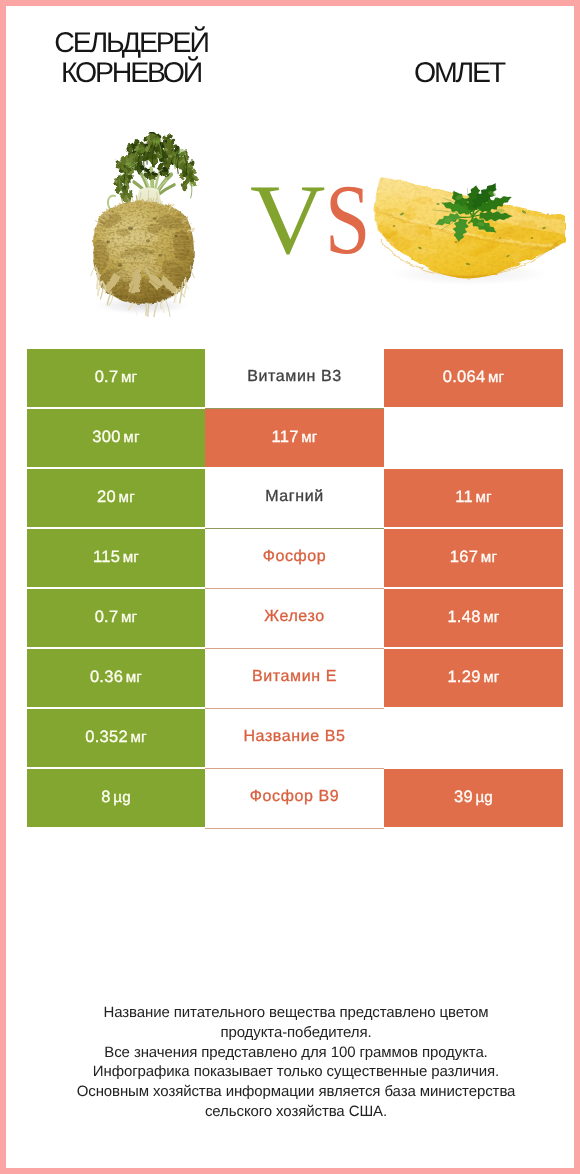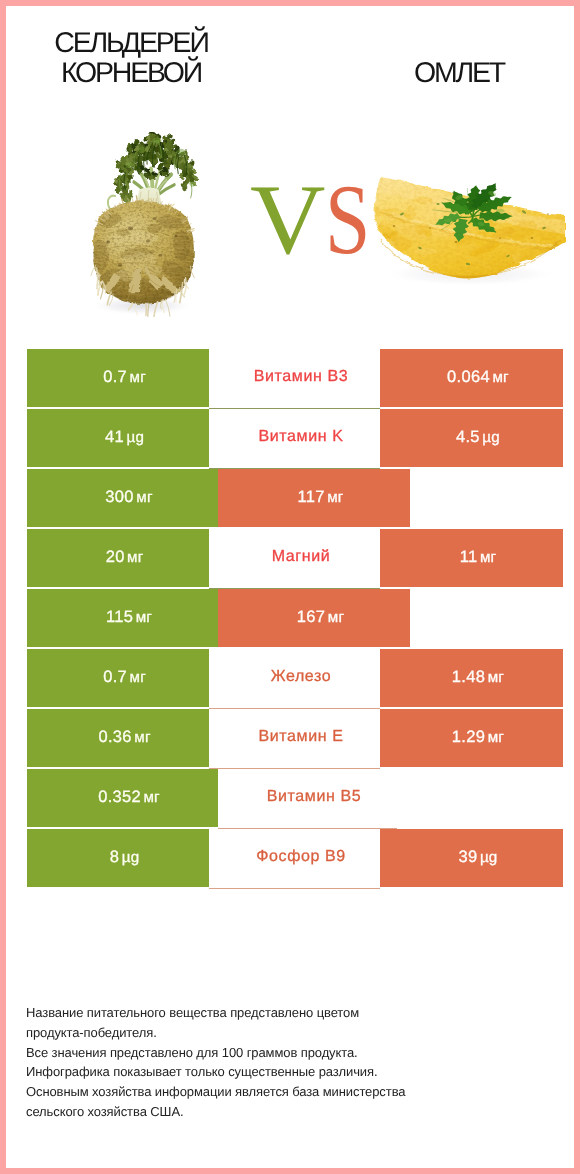--- a/index.html
+++ b/index.html
@@ -23,43 +23,43 @@
   .vs{position:absolute;left:224.5px;top:52px;height:100px;
       font-size:100px;line-height:100px;font-weight:400;letter-spacing:-5px;
       font-family:Liberation Serif, serif;white-space:nowrap;margin-left:19px;}
   .vs .v{color:#82a32e;display:inline-block;transform:scaleX(1.045);transform-origin:left center;}
   .vs .s{color:#e0694a;display:inline-block;transform:scaleX(0.815);transform-origin:left center;
          margin-left:8.5px;}
 
   
   .tbl{position:absolute;left:21px;top:343px;width:536px;}
   .row{display:flex;height:58px;margin-bottom:2px;}
-  .cell{display:flex;align-items:center;justify-content:center;padding-left:13px;}
+  .cell{display:flex;align-items:center;justify-content:center;}
   .cell-l{width:178px;}
   .cell-m{width:179px;background:#fff;box-sizing:border-box;}
   .cell-r{width:179px;}
   .green{background:#82a62f;color:#fdfdf2;}
   .orange{background:#e06e4a;color:#fffdfa;}
   .val{font-size:16.5px;font-weight:400;letter-spacing:0.3px;
        font-family:"Liberation Sans",sans-serif;white-space:nowrap;
        -webkit-text-stroke:0.32px currentColor;position:relative;top:-1px;}
   .val .u{font-size:15.2px;font-weight:400;margin-left:2.5px;letter-spacing:0.2px;}
   .nut{font-size:16px;font-weight:400;letter-spacing:0.6px;
        font-family:"Liberation Sans",sans-serif;
        -webkit-text-stroke:0.3px currentColor;position:relative;top:-1.5px;}
-  .nut.g{color:#ef4444;}
+  .nut.g{color:#404040;}
   .nut.o{color:#d9603e;}
   .cell-m{position:relative;}
   .cell-m::after{content:"";position:absolute;left:0;right:0;bottom:-2px;height:1px;}
   .cell-m.bg::after{background:#8d9a5c;}
   .cell-m.bo::after{background:#d9a289;}
 
   
-  .foot{position:absolute;left:20px;top:997px;width:540px;text-align:left;
-        font-size:13px;line-height:19.8px;color:#222222;letter-spacing:-0.1px;
+  .foot{position:absolute;left:20px;top:997px;width:540px;text-align:center;
+        font-size:15px;line-height:19.8px;color:#222222;letter-spacing:-0.1px;
         font-family:"Liberation Sans",sans-serif;}
 </style>
 </head>
 <body>
 
 <div class="page">
 
   <div class="title title-left">
     <div>СЕЛЬДЕРЕЙ</div>
     <div>КОРНЕВОЙ</div>
@@ -809,31 +809,20 @@
         </div>
         <div class="cell cell-m bg">
           <span class="nut g">Витамин B3</span>
         </div>
         <div class="cell cell-r orange">
           <span class="val">0.064<span class="u">мг</span></span>
         </div>
       </div>
       <div class="row">
         <div class="cell cell-l green">
-          <span class="val">41<span class="u">µg</span></span>
-        </div>
-        <div class="cell cell-m bg">
-          <span class="nut g">Витамин K</span>
-        </div>
-        <div class="cell cell-r orange">
-          <span class="val">4.5<span class="u">µg</span></span>
-        </div>
-      </div>
-      <div class="row">
-        <div class="cell cell-l green">
           <span class="val">300<span class="u">мг</span></span>
         </div>
         <div class="cell cell-r orange">
           <span class="val">117<span class="u">мг</span></span>
         </div>
       </div>
       <div class="row">
         <div class="cell cell-l green">
           <span class="val">20<span class="u">мг</span></span>
         </div>
@@ -841,20 +830,23 @@
           <span class="nut g">Магний</span>
         </div>
         <div class="cell cell-r orange">
           <span class="val">11<span class="u">мг</span></span>
         </div>
       </div>
       <div class="row">
         <div class="cell cell-l green">
           <span class="val">115<span class="u">мг</span></span>
         </div>
+        <div class="cell cell-m bo">
+          <span class="nut o">Фосфор</span>
+        </div>
         <div class="cell cell-r orange">
           <span class="val">167<span class="u">мг</span></span>
         </div>
       </div>
       <div class="row">
         <div class="cell cell-l green">
           <span class="val">0.7<span class="u">мг</span></span>
         </div>
         <div class="cell cell-m bo">
           <span class="nut o">Железо</span>
@@ -872,21 +864,21 @@
         </div>
         <div class="cell cell-r orange">
           <span class="val">1.29<span class="u">мг</span></span>
         </div>
       </div>
       <div class="row">
         <div class="cell cell-l green">
           <span class="val">0.352<span class="u">мг</span></span>
         </div>
         <div class="cell cell-m bo">
-          <span class="nut o">Витамин B5</span>
+          <span class="nut o">Название B5</span>
         </div>
       </div>
       <div class="row">
         <div class="cell cell-l green">
           <span class="val">8<span class="u">µg</span></span>
         </div>
         <div class="cell cell-m bo">
           <span class="nut o">Фосфор B9</span>
         </div>
         <div class="cell cell-r orange">

